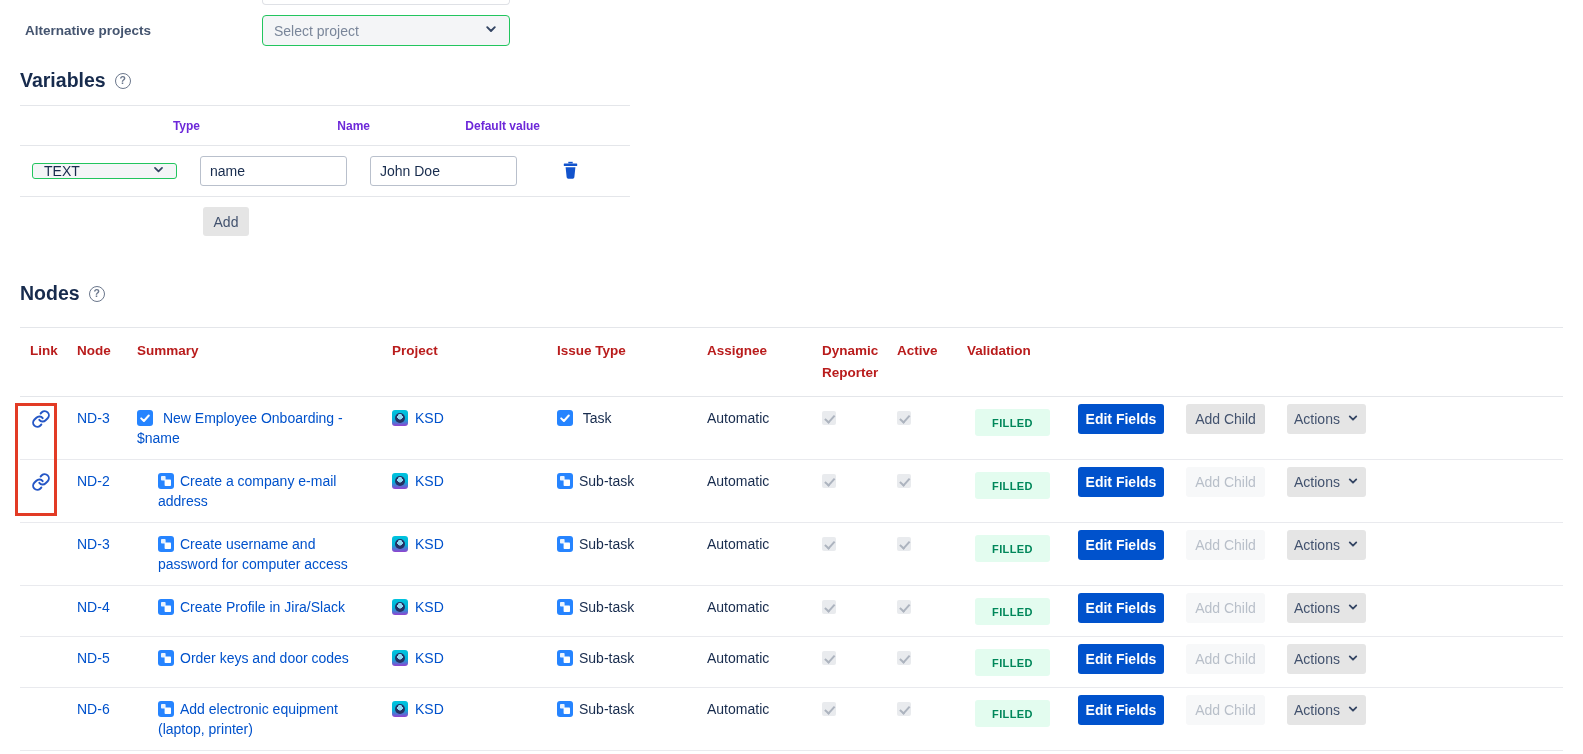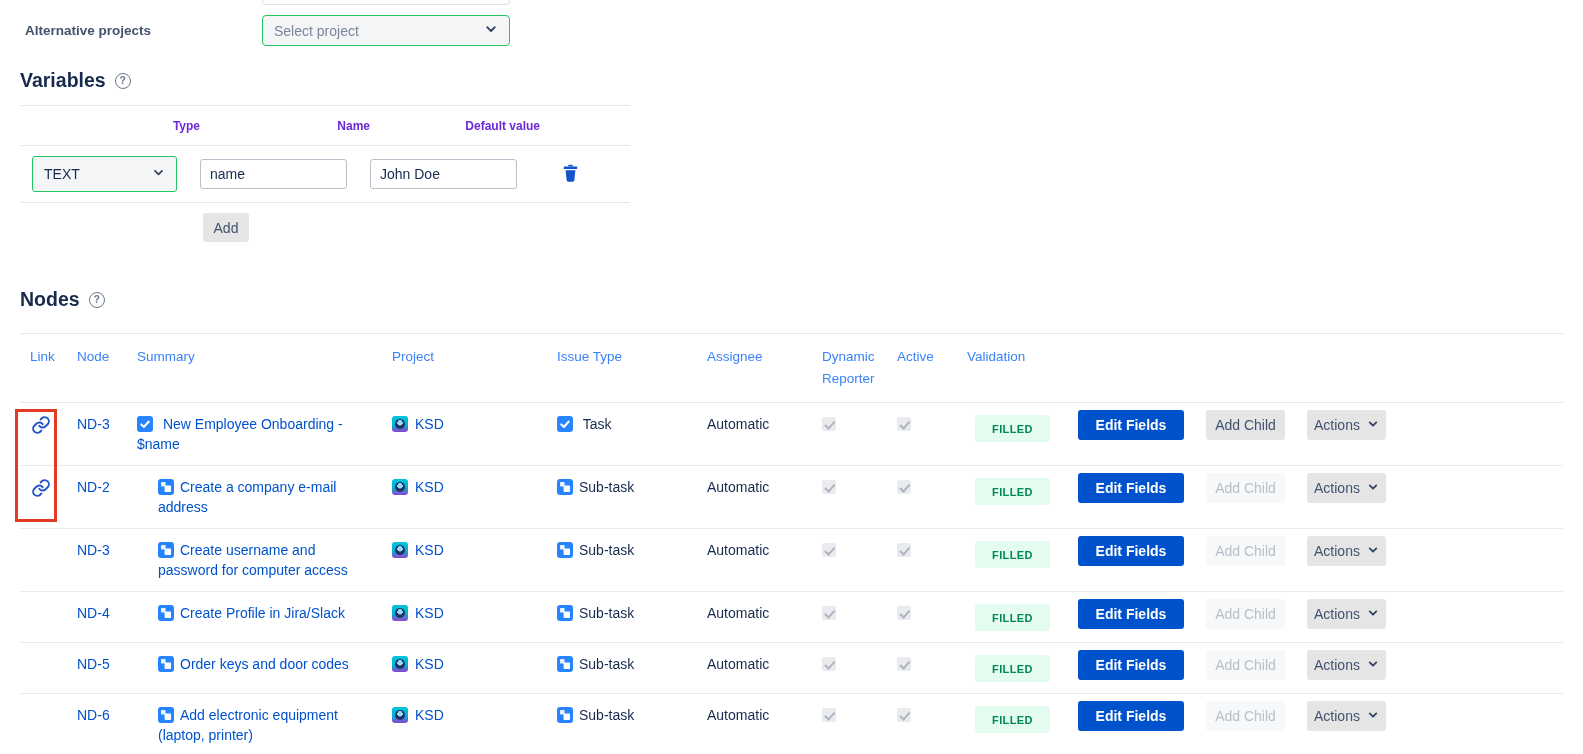--- a/index.html
+++ b/index.html
@@ -48,52 +48,52 @@
   
   .vars-table { margin-top:13px; width:610px; border-collapse:collapse; }
   .vars-table thead tr { border-top:1px solid #e4e6ea; border-bottom:1px solid #e4e6ea; }
   .vars-table tbody tr { border-bottom:1px solid #e4e6ea; }
   .vars-table th {
     text-align:right; font-weight:600; font-size:12px; color:#6d28d9;
     padding:13px 0 12px 0;
   }
   .vars-table th.c1, .vars-table td.c1 { padding-left:12px; }
   .vars-table td { padding:10px 0; vertical-align:middle; }
-  .select-sm { width:145px; height:36px; border-radius:3px; }
+  .select-sm { width:145px; height:16px; border-radius:3px; }
   .text-input {
     width:147px; height:30px; border:1px solid #b9c0cc; border-radius:3px;
     padding:0 9px; font-family:inherit; font-size:14px; color:#172b4d; background:#fff;
   }
   .trash-cell { padding-left:23px !important; }
   .icon-btn { background:none; border:none; padding:0; cursor:pointer; line-height:0; }
 
   .add-row { margin-top:10px; margin-left:183px; }
 
   
   .btn {
     height:30px; border:none; border-radius:3px; cursor:pointer;
     font-family:inherit; font-size:14px; line-height:1;
     display:inline-flex; align-items:center; justify-content:center;
   }
   .btn-subtle { background:#e5e5e5; color:#42526e; }
   .btn-primary { background:#0052cc; color:#ffffff; font-weight:700; }
   .btn-add { width:46px; height:29px; }
-  .btn-edit-fields { width:106px; }
+  .btn-edit-fields { width:86px; }
   .btn-add-child { width:79px; }
   .btn-add-child.is-disabled { background:#f7f8f9; color:#b8bfc9; cursor:default; }
   .btn-actions { width:79px; gap:7px; }
 
   
   .nodes-wrap { margin-top:22px; width:calc(100% - 20px); position:relative; }
   .nodes-table { width:100%; border-collapse:collapse; table-layout:fixed; }
   .nodes-table thead tr { border-top:1px solid #e4e6ea; border-bottom:1px solid #e4e6ea; }
   .nodes-table tbody tr { border-bottom:1px solid #e9eaee; }
   .nodes-table th {
-    text-align:left; vertical-align:top; font-weight:400; font-size:13.5px;
-    color:#3b82f6; line-height:22px; padding:12px 8px 12px 0;
+    text-align:left; vertical-align:top; font-weight:700; font-size:13.5px;
+    color:#b91c1c; line-height:22px; padding:12px 8px 12px 0;
   }
   .nodes-table th.h-link { padding-left:10px; }
   .nodes-table th.h-node { padding-left:7px; }
   .nodes-table td {
     vertical-align:top; padding:11px 8px 11px 0; line-height:20px; height:49px;
   }
   td.c-link { padding-left:11px; padding-top:12px; }
   td.c-node { padding-left:7px; }
   td.c-summary { padding-right:26px; }
   tr.is-subtask td.c-summary { padding-left:21px; }

